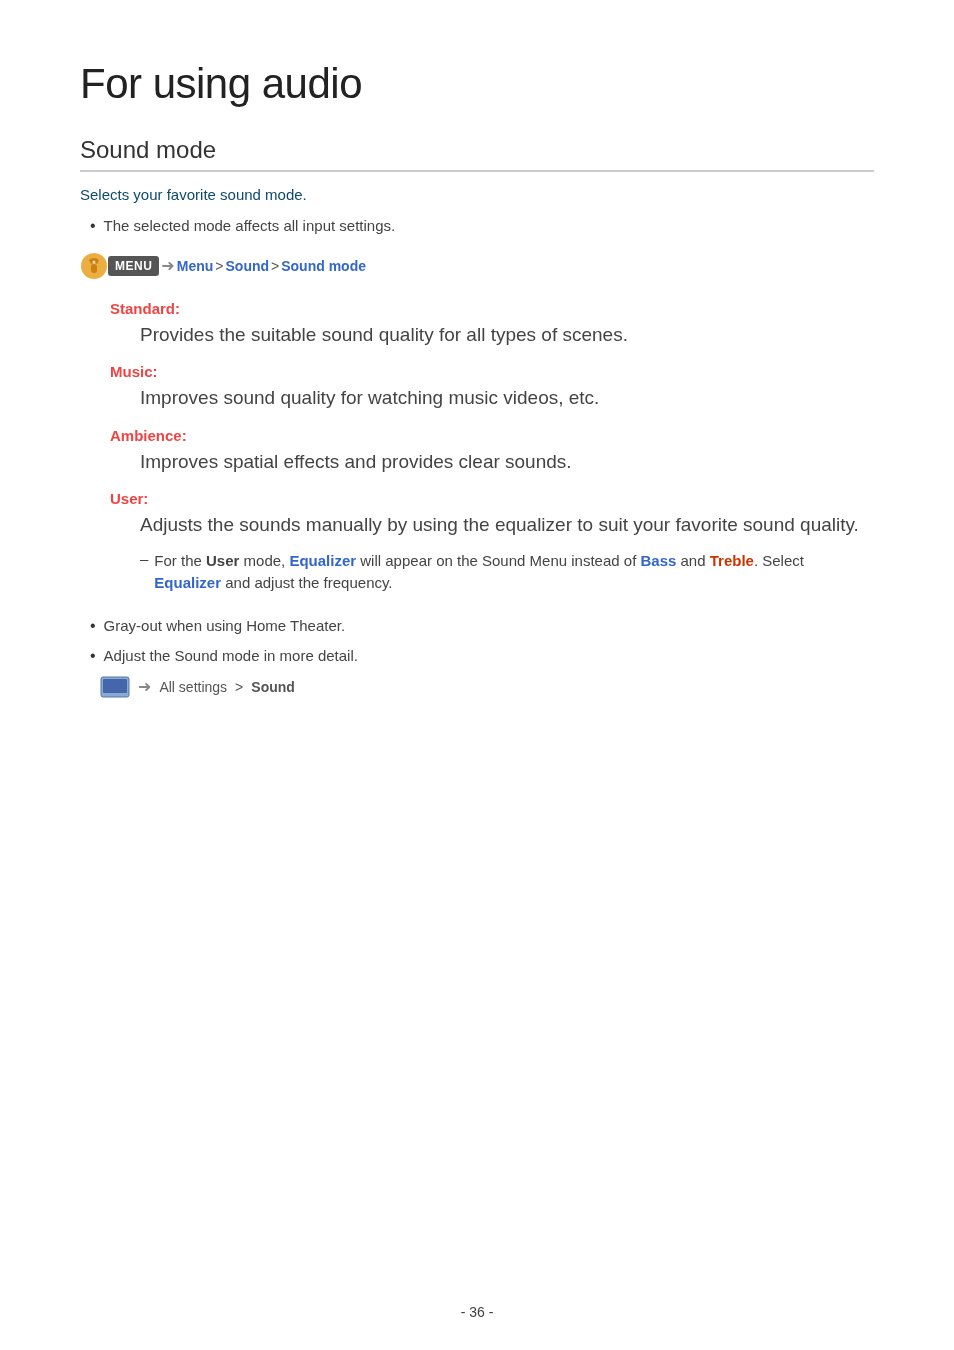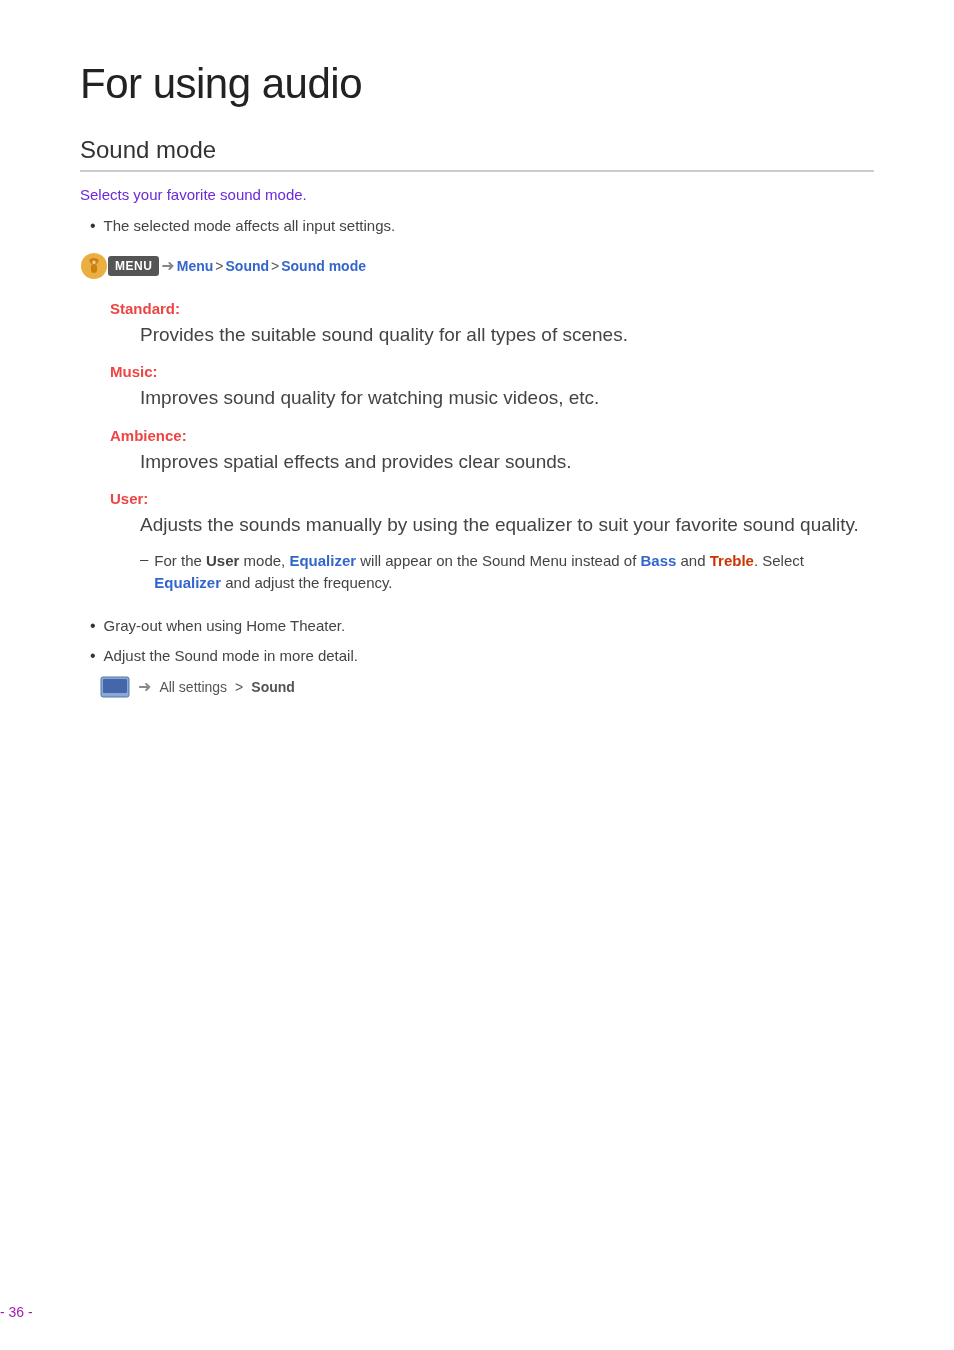--- a/index.html
+++ b/index.html
@@ -35,21 +35,21 @@
       font-size: 24px;
       font-weight: 400;
       color: #333333;
       border-bottom: 2px solid #cccccc;
       padding-bottom: 6px;
       margin-bottom: 14px;
     }
 
     .section-intro {
       font-size: 15px;
-      color: #6d28d9;
+      color: #0c4a6e;
       margin-bottom: 12px;
     }
 
     .bullet-item {
       display: flex;
       align-items: flex-start;
       margin-bottom: 8px;
       padding-left: 10px;
     }
 
@@ -186,22 +186,23 @@
       font-size: 14px;
       font-weight: bold;
       color: #555555;
     }
 
     .page-footer {
       position: absolute;
       bottom: 30px;
       left: 0;
       right: 0;
-      font-size: 14px;
-      color: #a21caf;
+      text-align: center;
+      font-size: 14px;
+      color: #404040;
     }
   </style>
 </head>
 <body>
 
 <div class="page-container">
 
   <h1 class="main-title">For using audio</h1>
 
   <h2 class="section-heading">Sound mode</h2>

